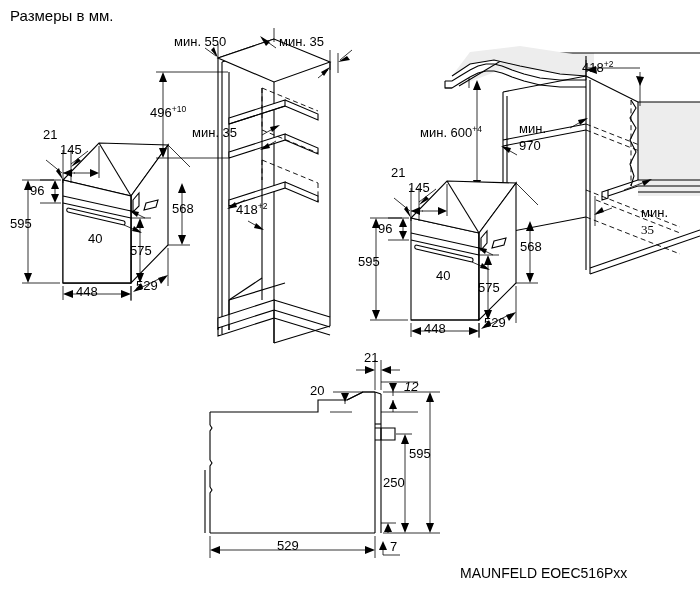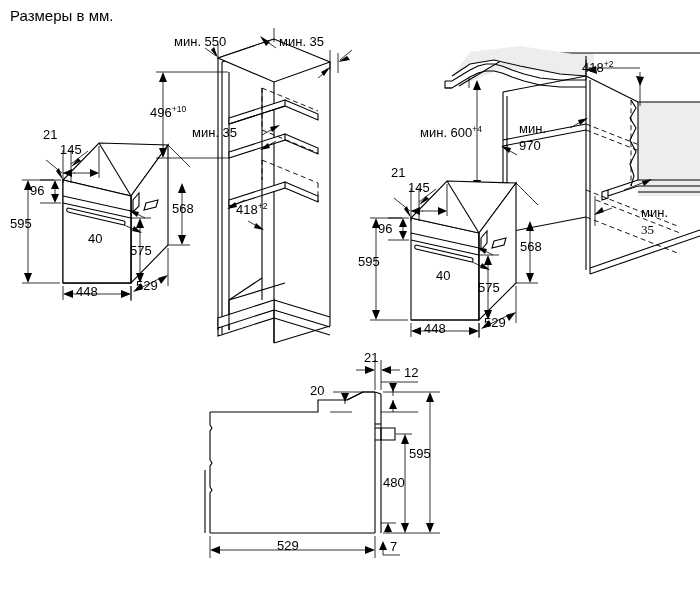--- a/index.html
+++ b/index.html
@@ -459,21 +459,22 @@
   <div class="txt dim" style="left:408px;top:181px;">145</div>
   <div class="txt dim" style="left:378px;top:222px;">96</div>
   <div class="txt dim" style="left:358px;top:255px;">595</div>
   <div class="txt dim" style="left:436px;top:269px;">40</div>
   <div class="txt dim" style="left:424px;top:322px;">448</div>
   <div class="txt dim" style="left:478px;top:281px;">575</div>
   <div class="txt dim" style="left:484px;top:316px;">529</div>
   <div class="txt dim" style="left:520px;top:240px;">568</div>
 
   <div class="txt dim" style="left:364px;top:351px;">21</div>
-  <div class="txt dim" style="left:404px;top:366px;">12</div>
+  <div class="txt dim" style="left:404px;top:380px;font-style:italic;">12</div>
   <div class="txt dim" style="left:310px;top:384px;">20</div>
   <div class="txt dim" style="left:409px;top:447px;">595</div>
-  <div class="txt dim" style="left:383px;top:476px;">480</div>
+  <div class="txt dim" style="left:383px;top:476px;">250</div>
   <div class="txt dim" style="left:390px;top:540px;">7</div>
   <div class="txt dim" style="left:277px;top:539px;">529</div>
 
+  <div class="txt brand" style="left:460px;top:566px;">MAUNFELD EOEC516Pxx</div>
 
 </div>
 
 </body></html>

